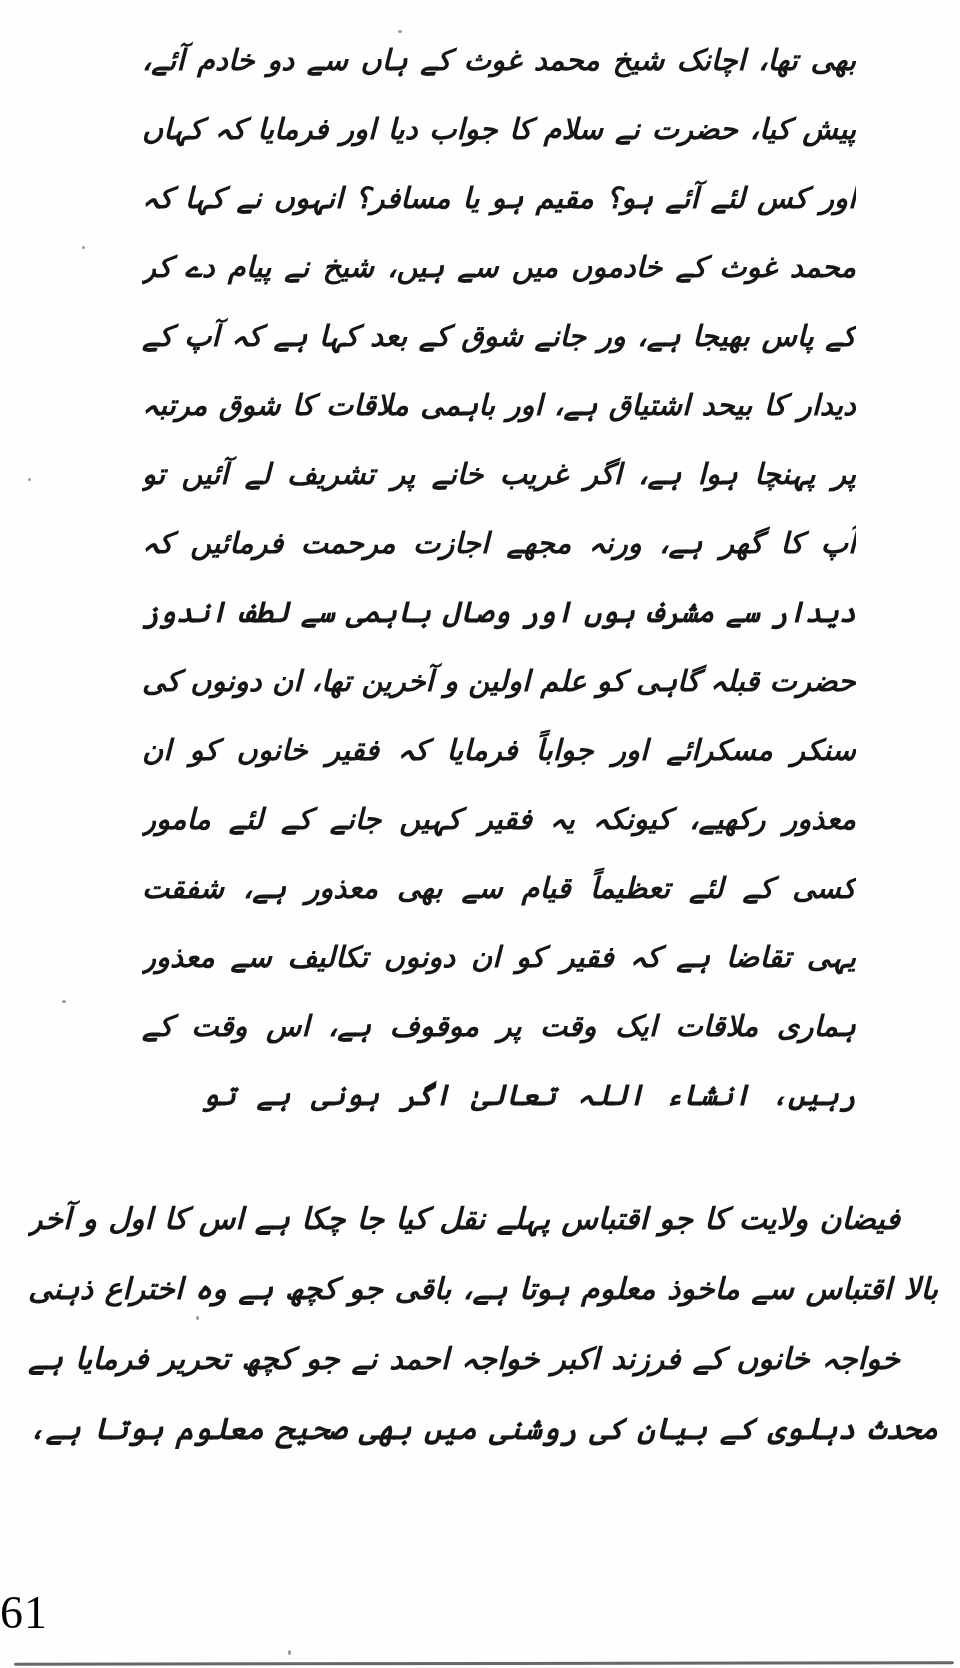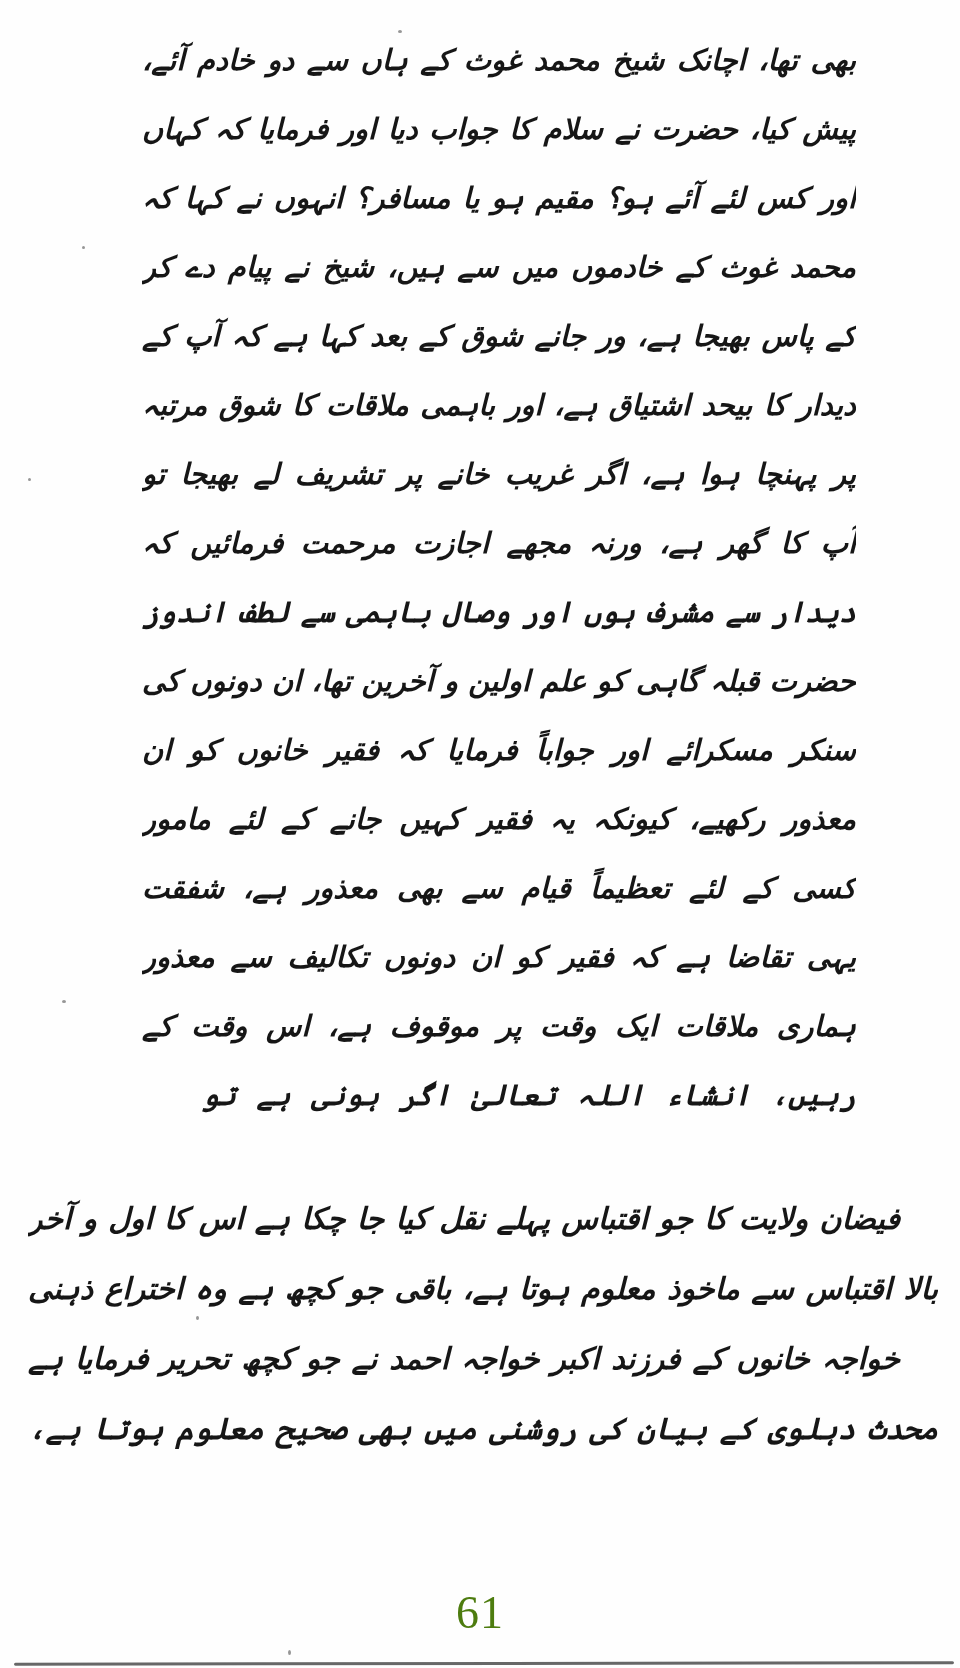--- a/index.html
+++ b/index.html
@@ -61,26 +61,26 @@
   }
   .bline.para-end-short {
     text-align-last: right;
   }
   
   .page-number {
     position: absolute;
     top: 1586px;
     left: 0;
     width: 100%;
-    text-align: center;
+    text-align: left;
     font-family: "Liberation Serif", serif;
     font-style: normal;
     font-weight: 400;
     font-size: 46px;
-    color: #4d7c0f;
+    color: #000000;
     letter-spacing: 1px;
   }
   
   .speck {
     position: absolute;
     background: #6a6a6a;
     border-radius: 50%;
     opacity: 0.7;
   }
   .bottom-edge-artifact {
@@ -100,21 +100,21 @@
 
 <div class="page">
 
   <div class="quote-block">
     <div class="qline">بھی تھا، اچانک شیخ محمد غوث کے ہاں سے دو خادم آئے، سلام</div>
     <div class="qline">پیش کیا، حضرت نے سلام کا جواب دیا اور فرمایا کہ کہاں سے</div>
     <div class="qline">اور کس لئے آئے ہو؟ مقیم ہو یا مسافر؟ انہوں نے کہا کہ ہم تو شیخ</div>
     <div class="qline">محمد غوث کے خادموں میں سے ہیں، شیخ نے پیام دے کر آپ</div>
     <div class="qline">کے پاس بھیجا ہے، ور جانے شوق کے بعد کہا ہے کہ آپ کے</div>
     <div class="qline">دیدار کا بیحد اشتیاق ہے، اور باہمی ملاقات کا شوق مرتبہ کمال</div>
-    <div class="qline">پر پہنچا ہوا ہے، اگر غریب خانے پر تشریف لے بھیجا تو</div>
+    <div class="qline">پر پہنچا ہوا ہے، اگر غریب خانے پر تشریف لے آئیں تو</div>
     <div class="qline">آپ کا گھر ہے، ورنہ مجھے اجازت مرحمت فرمائیں کہ حاضر ہو کر</div>
     <div class="qline">دیدار سے مشرف ہوں اور وصال باہمی سے لطف اندوز ہوں،</div>
     <div class="qline">حضرت قبلہ گاہی کو علم اولین و آخرین تھا، ان دونوں کی باتیں</div>
     <div class="qline">سنکر مسکرائے اور جواباً فرمایا کہ فقیر خانوں کو ان دونوں باتوں سے</div>
     <div class="qline">معذور رکھیے، کیونکہ یہ فقیر کہیں جانے کے لئے مامور نہیں، اور</div>
     <div class="qline">کسی کے لئے تعظیماً قیام سے بھی معذور ہے، شفقت دوستی کا</div>
     <div class="qline">یہی تقاضا ہے کہ فقیر کو ان دونوں تکالیف سے معذور رکھیں،</div>
     <div class="qline">ہماری ملاقات ایک وقت پر موقوف ہے، اس وقت کے منتظر</div>
     <div class="qline closing">
       <span>رہیں، انشاء اللہ تعالیٰ اگر ہونی ہے تو ضرور ہوگی”</span>

